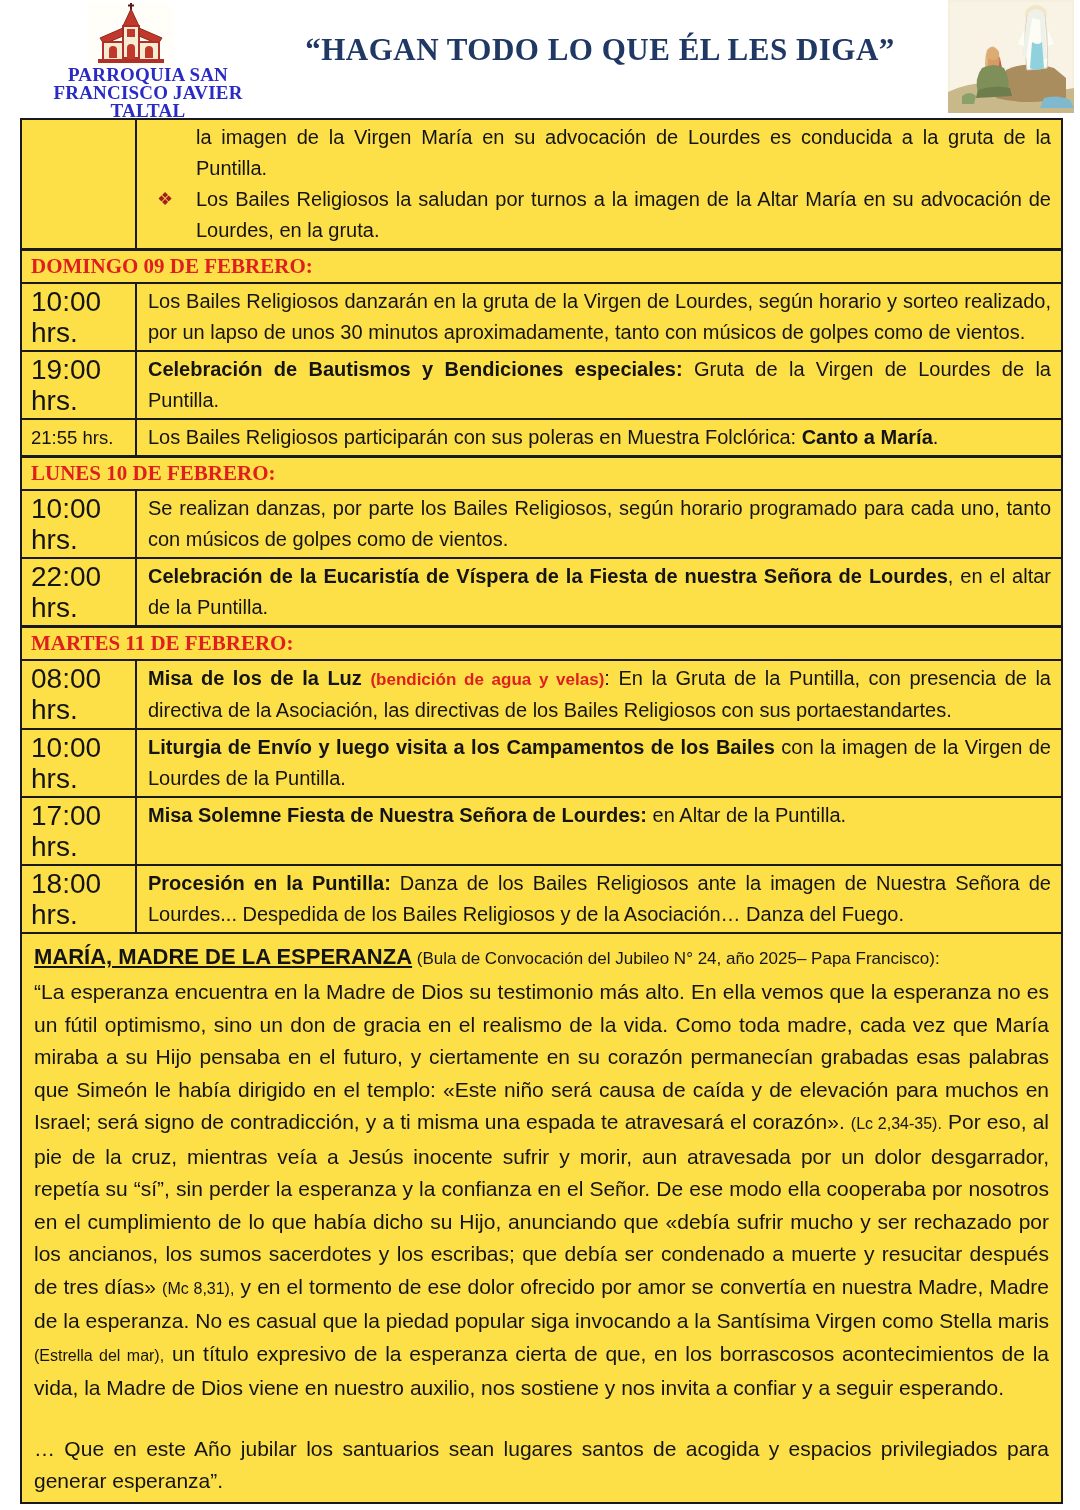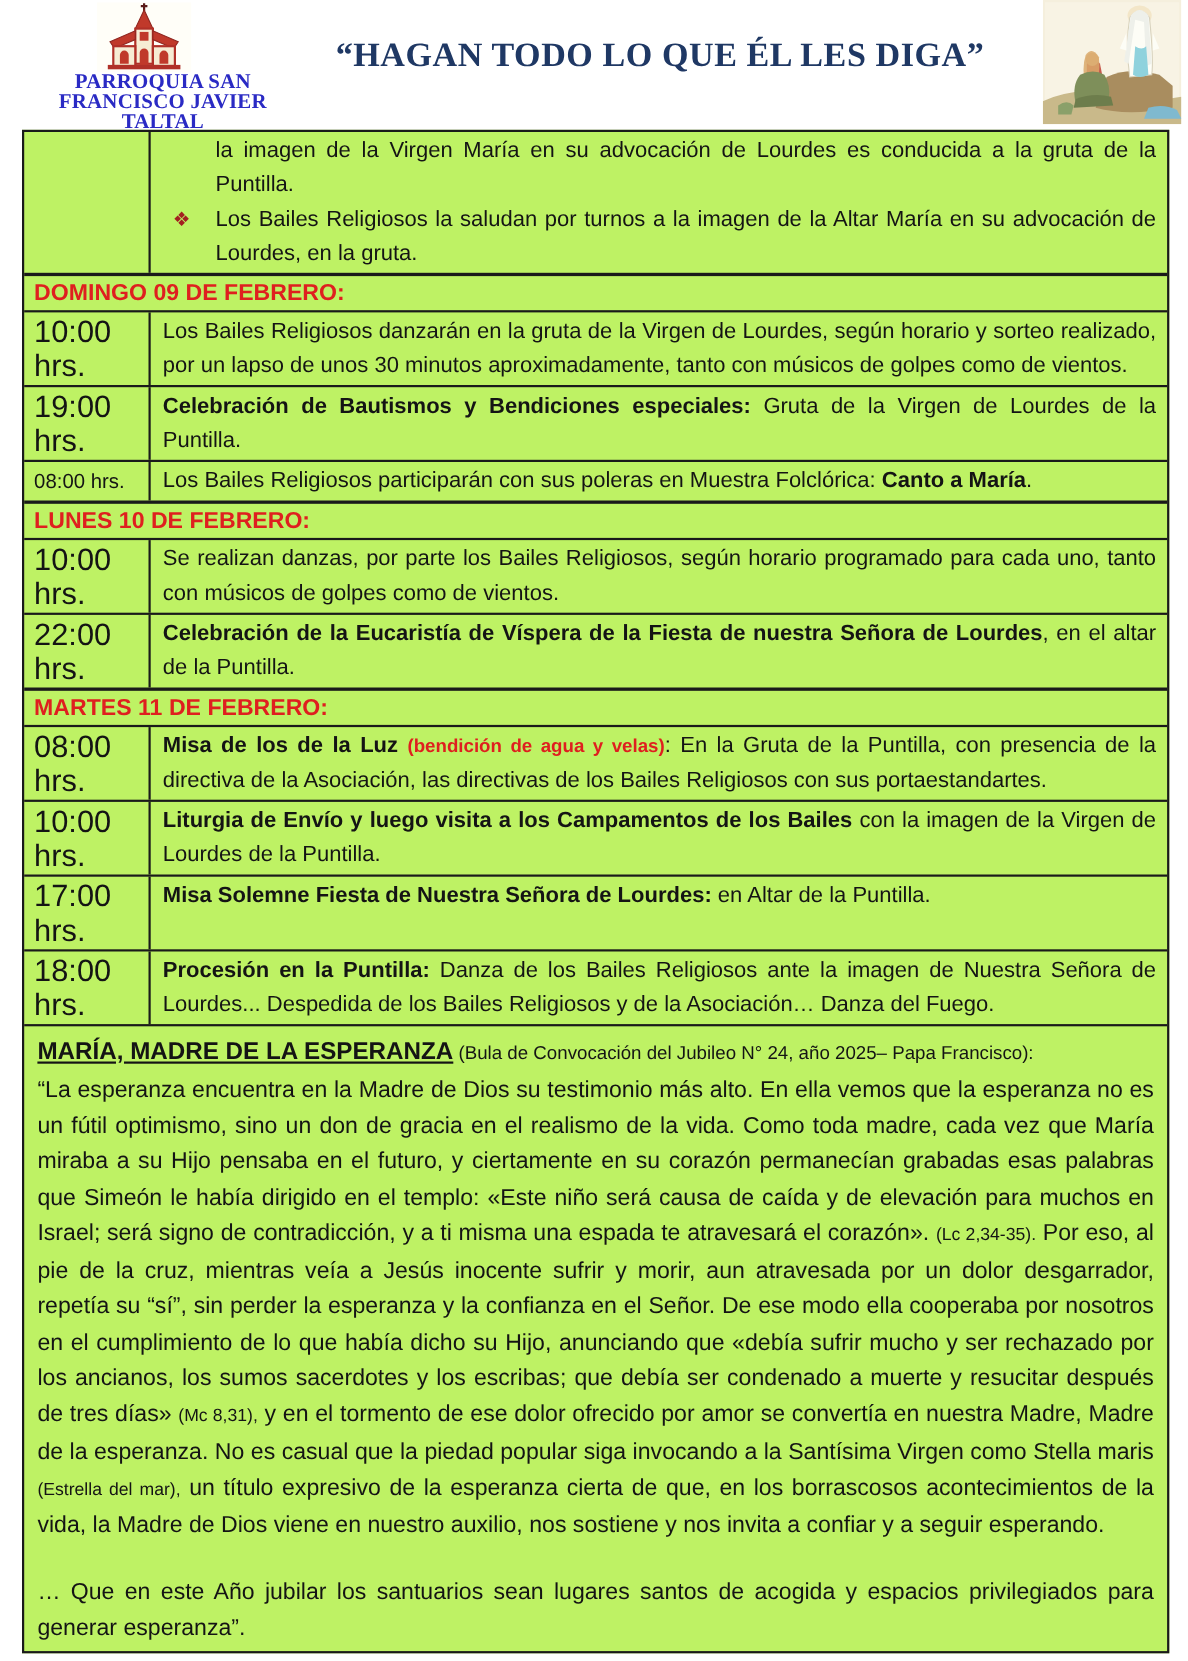--- a/index.html
+++ b/index.html
@@ -5,33 +5,33 @@
   * { margin:0; padding:0; box-sizing:border-box; }
   html,body { width:1080px; height:1510px; background:#ffffff; overflow:hidden;
               font-family:"Liberation Sans", sans-serif; color:#141414; }
 
   
   .header { position:relative; height:118px; }
   .logo { position:absolute; left:88px; top:2px; width:86px; height:64px; }
   .parish { position:absolute; left:20px; top:66px; width:256px; text-align:center;
             font-family:"Liberation Serif", serif; font-weight:bold; color:#2a2ac4;
             font-size:19px; line-height:18px; letter-spacing:.2px; }
-  .parish .city { }
+  .parish .city { text-decoration:underline; }
   .main-title { position:absolute; left:280px; top:32px; width:640px; text-align:center;
                 font-family:"Liberation Serif", serif; font-weight:bold; color:#1f3864;
                 font-size:31px; letter-spacing:.5px; }
   .lourdes { position:absolute; right:6px; top:0; width:126px; height:113px; }
 
   
   .tbl { position:absolute; left:20px; top:118px; width:1043px;
-         border:2px solid #1a1a1a; background:#bef264; }
+         border:2px solid #1a1a1a; background:#fde047; }
   .row { border-top:2px solid #1a1a1a; display:flex; align-items:stretch; }
   .row:first-child { border-top:none; }
   .day-row { display:block; color:#df1f1f; font-weight:bold; font-size:21px;
-             line-height:29px; padding:1px 8px 1px 9px; border-top:3px solid #1a1a1a; }
+             line-height:29px; padding:1px 8px 1px 9px; border-top:3px solid #1a1a1a;font-family:Liberation Serif, serif; }
   .time-cell { width:115px; flex:0 0 115px; border-right:2px solid #1a1a1a;
                font-size:28px; line-height:31px; padding:2px 4px 2px 9px; }
   .time-cell.one-line { font-size:18.5px; }
   .content-cell { flex:1 1 auto; font-size:20px; line-height:31px;
                   text-align:justify; padding:2px 10px 2px 11px; }
   .cont-item { position:relative; padding-left:48px; }
   .cont-item .bullet { position:absolute; left:9px; top:0; color:#a32020; font-size:18px; }
   .seg-b  { font-weight:bold; }
   .seg-rb { font-weight:bold; color:#df1f1f; font-size:17px; }
   .seg-sm { font-size:16px; }
@@ -109,21 +109,21 @@
     </div>
     <div class="row event-row">
       <div class="time-cell">
         <div>19:00</div>
         <div>hrs.</div>
       </div>
       <div class="content-cell"><span class="seg-b">Celebración de Bautismos y Bendiciones especiales:</span><span class="seg-n"> Gruta de la Virgen de Lourdes de la Puntilla.</span></div>
     </div>
     <div class="row event-row">
       <div class="time-cell one-line">
-        <div>08:00 hrs.</div>
+        <div>21:55 hrs.</div>
       </div>
       <div class="content-cell"><span class="seg-n">Los Bailes Religiosos participarán con sus poleras en Muestra Folclórica: </span><span class="seg-b">Canto a María</span><span class="seg-n">.</span></div>
     </div>
     <div class="row day-row">LUNES 10 DE FEBRERO:</div>
     <div class="row event-row">
       <div class="time-cell">
         <div>10:00</div>
         <div>hrs.</div>
       </div>
       <div class="content-cell"><span class="seg-n">Se realizan danzas, por parte los Bailes Religiosos, según horario programado para cada uno, tanto con músicos de golpes como de vientos.</span></div>

